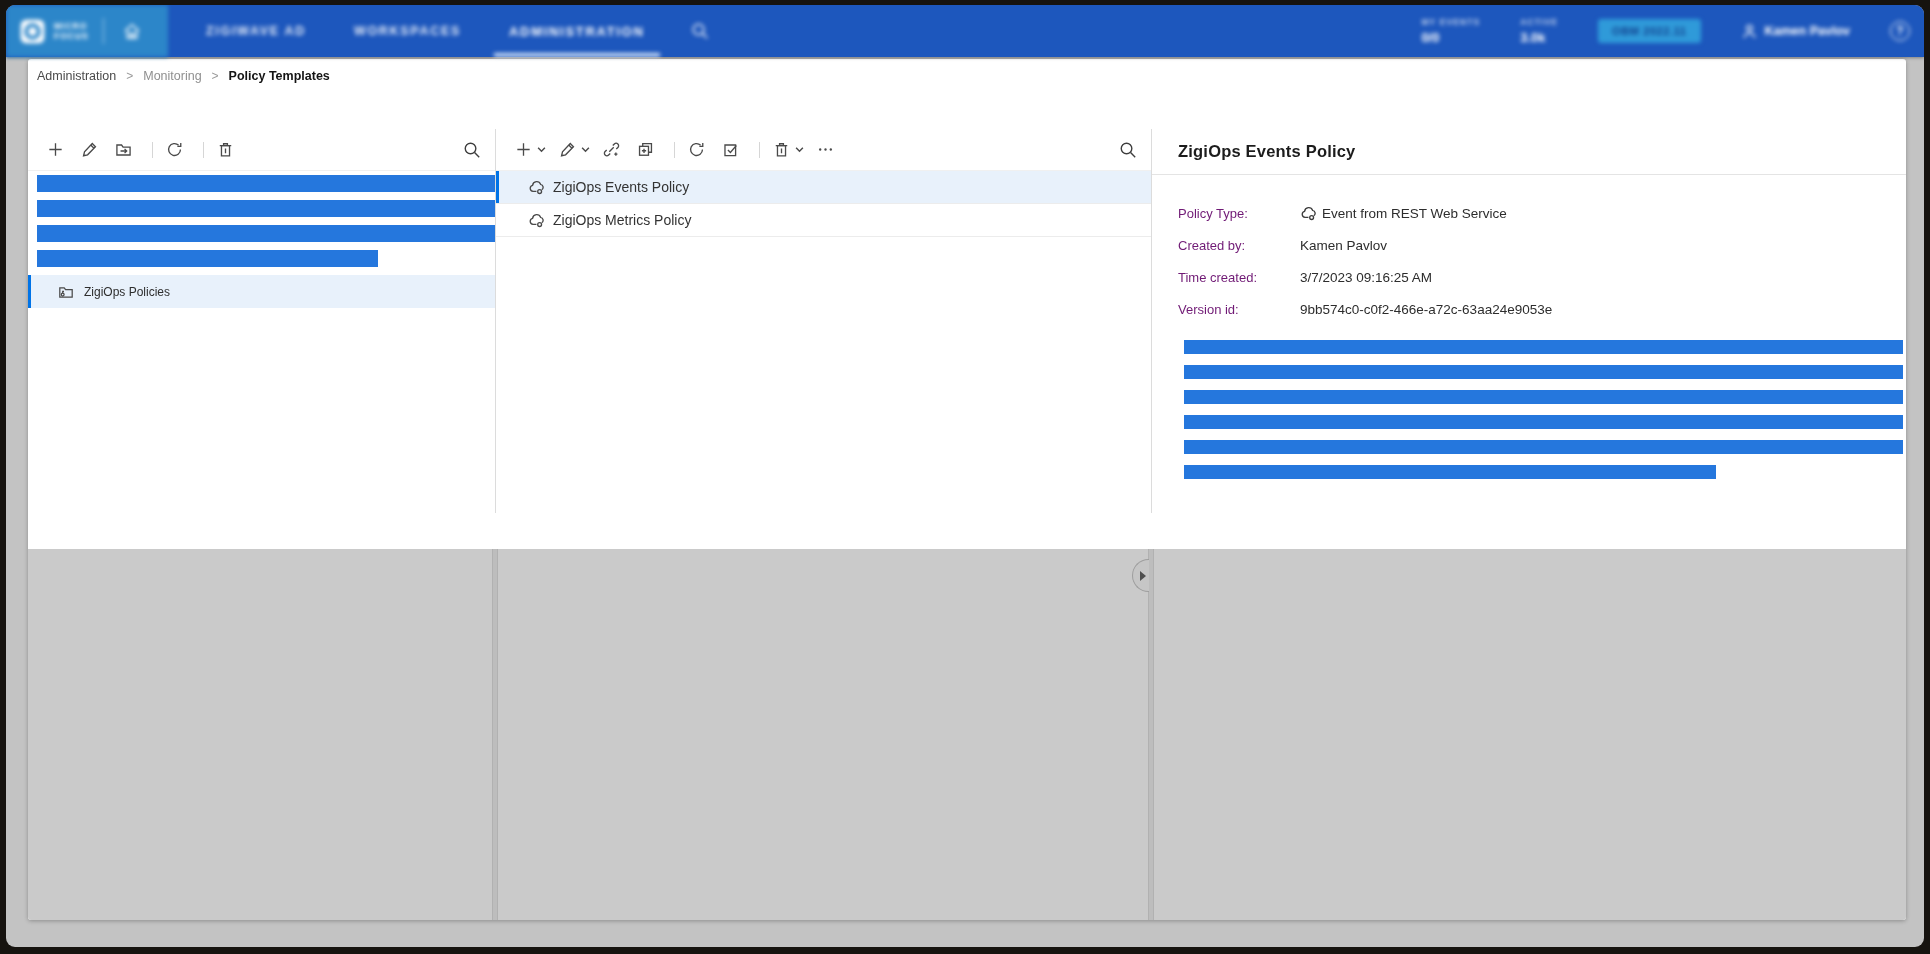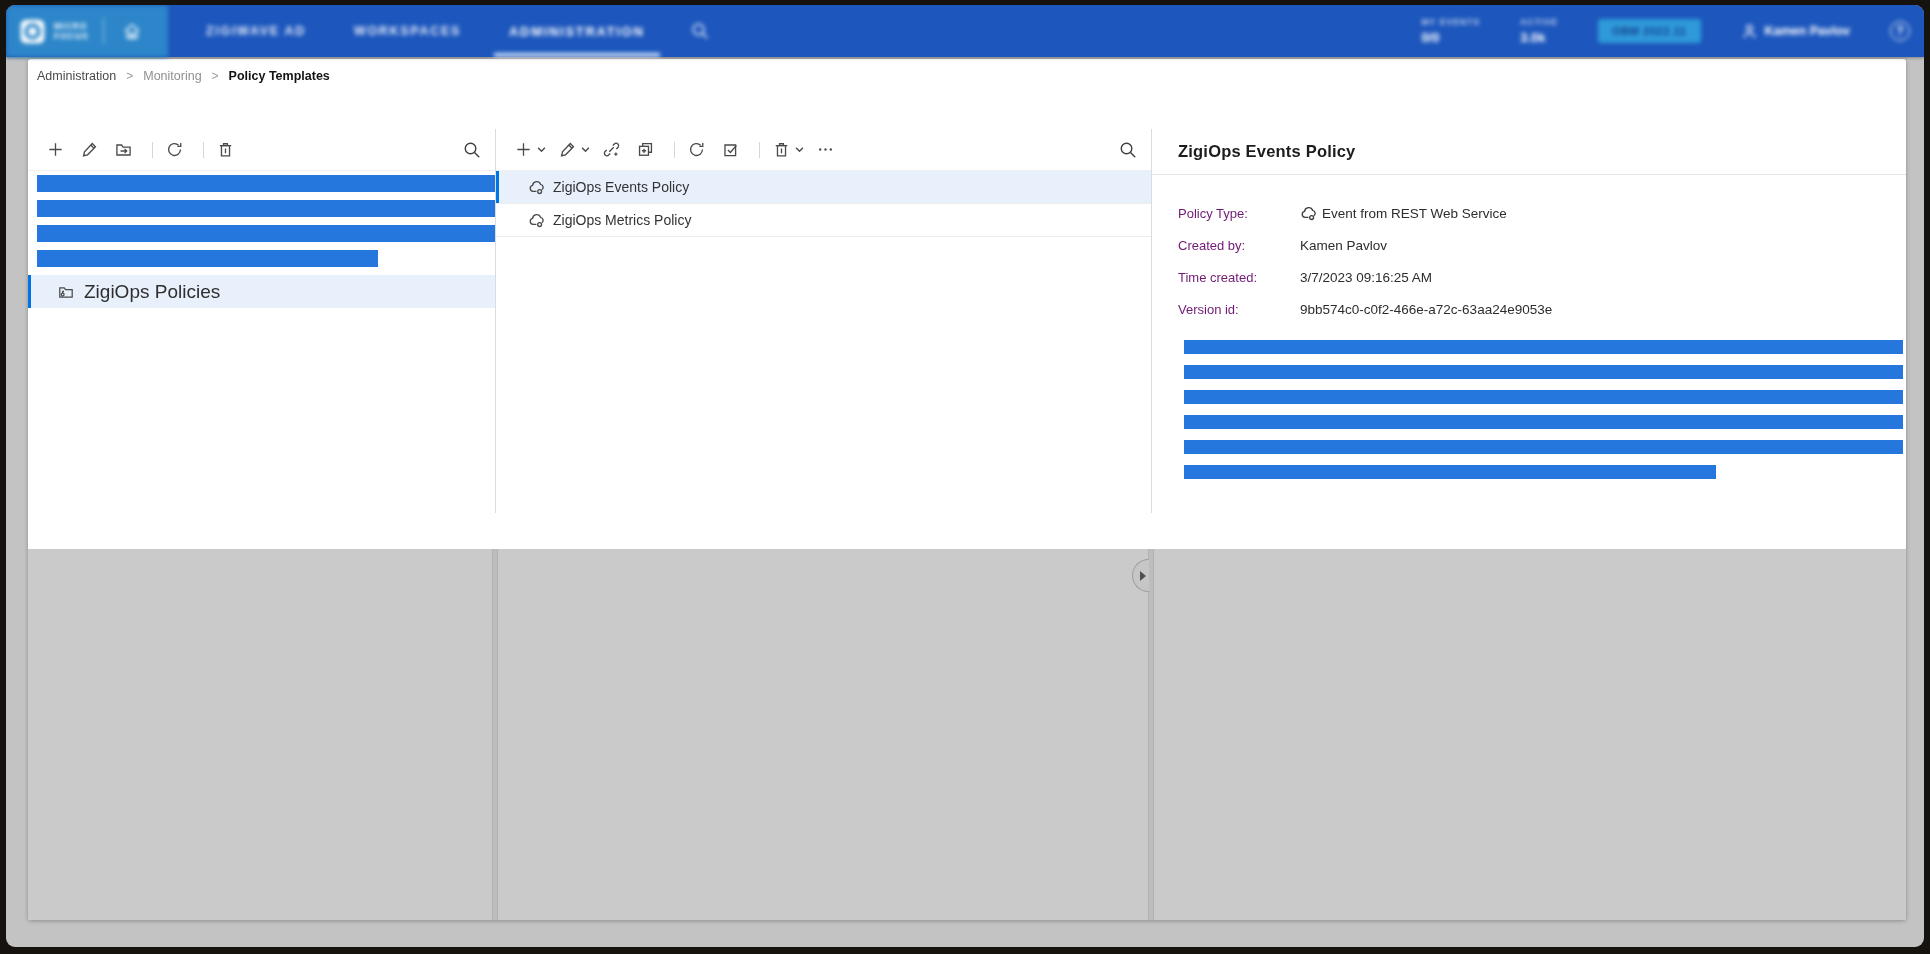--- a/index.html
+++ b/index.html
@@ -56,21 +56,21 @@
   .tb-group { display:flex; align-items:center; margin-right:8px; cursor:pointer; }
   .tb-group .tb-btn { margin-right:1px; }
   .tb-chev { display:flex; color:#4a4a4a; }
   .tb-sep { width:1px; height:16px; background:#d6d6d6; margin:0 8px; flex:none; }
   .tb-search { margin-left:auto; display:flex; align-items:center; cursor:pointer; color:#3e3e3e; }
 
   .bar { background:var(--redaction,#2577dd); }
   .left-bars { padding:4px 0 0 9px; }
   .left-bars .bar { height:17px; margin-bottom:8px; }
 
-  .group-row { height:33px; margin-top:6px; display:flex; align-items:center; padding-left:30px; gap:10px; font-size:19px; color:#2e2e2e; position:relative; cursor:pointer; background:var(--selected_row,#e8f1fb); }
+  .group-row { height:33px; margin-top:6px; display:flex; align-items:center; padding-left:30px; gap:10px; font-size:12px; color:#2e2e2e; position:relative; cursor:pointer; background:var(--selected_row,#e8f1fb); }
   .group-row::before { content:""; position:absolute; left:0; top:0; bottom:0; width:3px; background:var(--accent,#0073e7); }
   .row-icon { display:flex; color:#4a4a4a; flex:none; }
 
   .list-row { height:33px; display:flex; align-items:center; padding-left:32px; gap:9px; border-bottom:1px solid #ececec; font-size:14px; color:#333; position:relative; cursor:pointer; background:#fff; }
   .list-row.selected { background:var(--selected_row,#e8f1fb); }
   .list-row.selected::before { content:""; position:absolute; left:0; top:0; bottom:0; width:3px; background:var(--accent,#0073e7); }
 
   .details { padding-left:26px; }
   .details-title { margin-top:13px; font-size:16.5px; font-weight:700; color:#1c1c1c; letter-spacing:.2px; }
   .details-divider { height:1px; background:#e4e4e4; margin:13px 0 0 -26px; }

